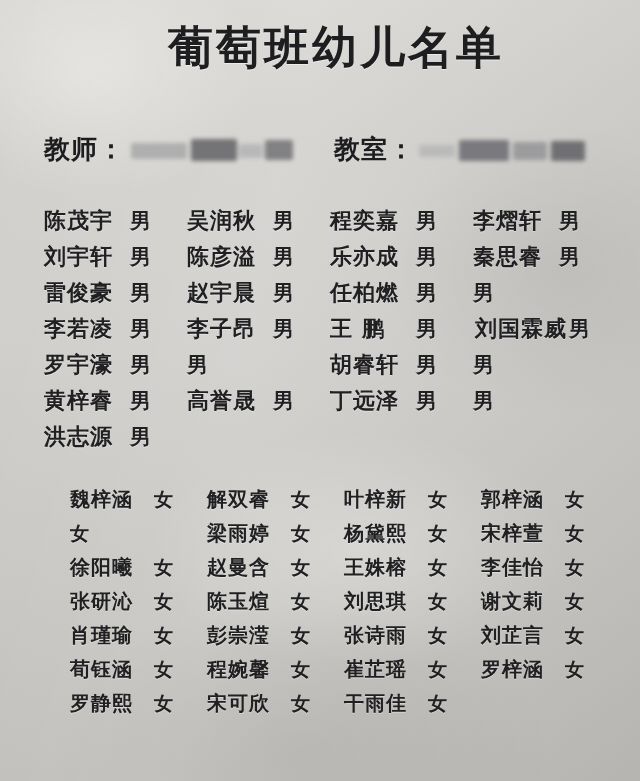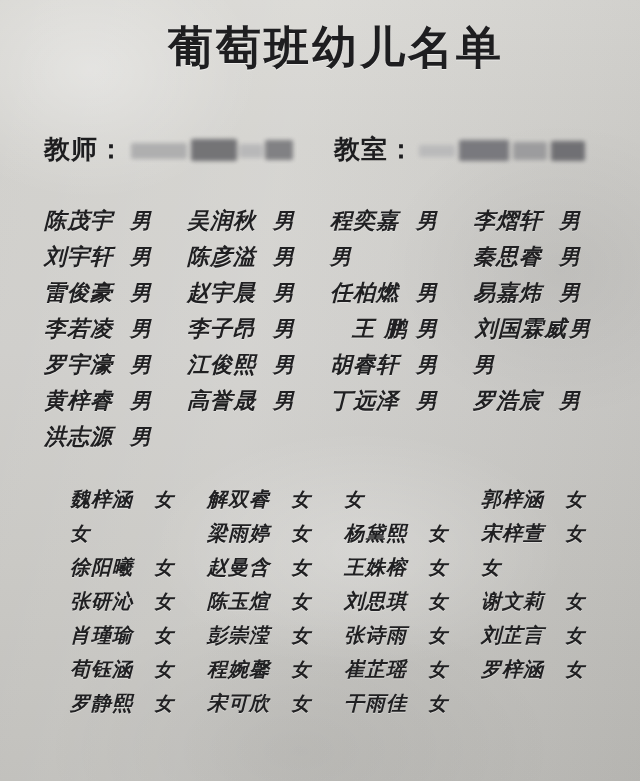--- a/index.html
+++ b/index.html
@@ -91,21 +91,20 @@
   .redacted.room-bar i:nth-child(1) { left: 2px;  top: 8px;  width: 36px; height: 12px; background: #b9b9ba; }
   .redacted.room-bar i:nth-child(2) { left: 42px; top: 3px;  width: 50px; height: 21px; background: #75757a; }
   .redacted.room-bar i:nth-child(3) { left: 96px; top: 5px;  width: 34px; height: 18px; background: #9a9a9c; }
   .redacted.room-bar i:nth-child(4) { left: 134px;top: 4px;  width: 34px; height: 20px; background: #6c6c70; }
 
   .roster {
     position: absolute;
     top: 206px;
     left: 0;
     width: 599px;
-    font-style: italic;
   }
   .group { position: relative; }
   .row {
     display: flex;
     align-items: baseline;
   }
   .cell {
     display: flex;
     align-items: baseline;
     flex: 0 0 auto;
@@ -133,21 +132,21 @@
   .boys .cell.wide .name { width: 96px; text-align: center; }
 
   
   .girls { margin-top: 28px; }
   .girls .row { height: 34px; padding-left: 70px; }
   .girls .name { font-size: 20px; letter-spacing: 1px; }
   .girls .sex  { font-size: 19px; }
   .girls .cell { width: 137px; }
   .girls .cell .name { width: 84px; display: inline-block; }
 
-  .name.spaced { letter-spacing: 10px; text-align: right; }
+  .name.spaced { letter-spacing: 10px; }
 </style>
 </head>
 <body>
 
 <div id="sheet">
   <div class="blob b1"></div>
   <div class="blob b2"></div>
   <div class="blob b3"></div>
   <div class="blob b4"></div>
 
@@ -197,20 +196,21 @@
         <div class="row">
           <div class="cell">
             <span class="name">刘宇轩</span>
             <span class="sex">男</span>
           </div>
           <div class="cell">
             <span class="name">陈彦溢</span>
             <span class="sex">男</span>
           </div>
           <div class="cell">
+            <span class="name">乐亦成</span>
             <span class="sex">男</span>
           </div>
           <div class="cell">
             <span class="name">秦思睿</span>
             <span class="sex">男</span>
           </div>
         </div>
         <div class="row">
           <div class="cell">
             <span class="name">雷俊豪</span>
@@ -218,21 +218,20 @@
           </div>
           <div class="cell">
             <span class="name">赵宇晨</span>
             <span class="sex">男</span>
           </div>
           <div class="cell">
             <span class="name">任柏燃</span>
             <span class="sex">男</span>
           </div>
           <div class="cell">
-            <span class="name">易嘉炜</span>
             <span class="sex">男</span>
           </div>
         </div>
         <div class="row">
           <div class="cell">
             <span class="name">李若凌</span>
             <span class="sex">男</span>
           </div>
           <div class="cell">
             <span class="name">李子昂</span>
@@ -246,21 +245,20 @@
             <span class="name">刘国霖威</span>
             <span class="sex">男</span>
           </div>
         </div>
         <div class="row">
           <div class="cell">
             <span class="name">罗宇濠</span>
             <span class="sex">男</span>
           </div>
           <div class="cell">
-            <span class="name">江俊熙</span>
             <span class="sex">男</span>
           </div>
           <div class="cell">
             <span class="name">胡睿轩</span>
             <span class="sex">男</span>
           </div>
           <div class="cell">
             <span class="sex">男</span>
           </div>
         </div>
@@ -271,21 +269,20 @@
           </div>
           <div class="cell">
             <span class="name">高誉晟</span>
             <span class="sex">男</span>
           </div>
           <div class="cell">
             <span class="name">丁远泽</span>
             <span class="sex">男</span>
           </div>
           <div class="cell">
-            <span class="name">罗浩宸</span>
             <span class="sex">男</span>
           </div>
         </div>
         <div class="row">
           <div class="cell">
             <span class="name">洪志源</span>
             <span class="sex">男</span>
           </div>
         </div>
       </div>
@@ -293,20 +290,21 @@
         <div class="row">
           <div class="cell">
             <span class="name">魏梓涵</span>
             <span class="sex">女</span>
           </div>
           <div class="cell">
             <span class="name">解双睿</span>
             <span class="sex">女</span>
           </div>
           <div class="cell">
+            <span class="name">叶梓新</span>
             <span class="sex">女</span>
           </div>
           <div class="cell">
             <span class="name">郭梓涵</span>
             <span class="sex">女</span>
           </div>
         </div>
         <div class="row">
           <div class="cell">
             <span class="sex">女</span>
@@ -331,20 +329,21 @@
           </div>
           <div class="cell">
             <span class="name">赵曼含</span>
             <span class="sex">女</span>
           </div>
           <div class="cell">
             <span class="name">王姝榕</span>
             <span class="sex">女</span>
           </div>
           <div class="cell">
+            <span class="name">李佳怡</span>
             <span class="sex">女</span>
           </div>
         </div>
         <div class="row">
           <div class="cell">
             <span class="name">张研沁</span>
             <span class="sex">女</span>
           </div>
           <div class="cell">
             <span class="name">陈玉煊</span>

